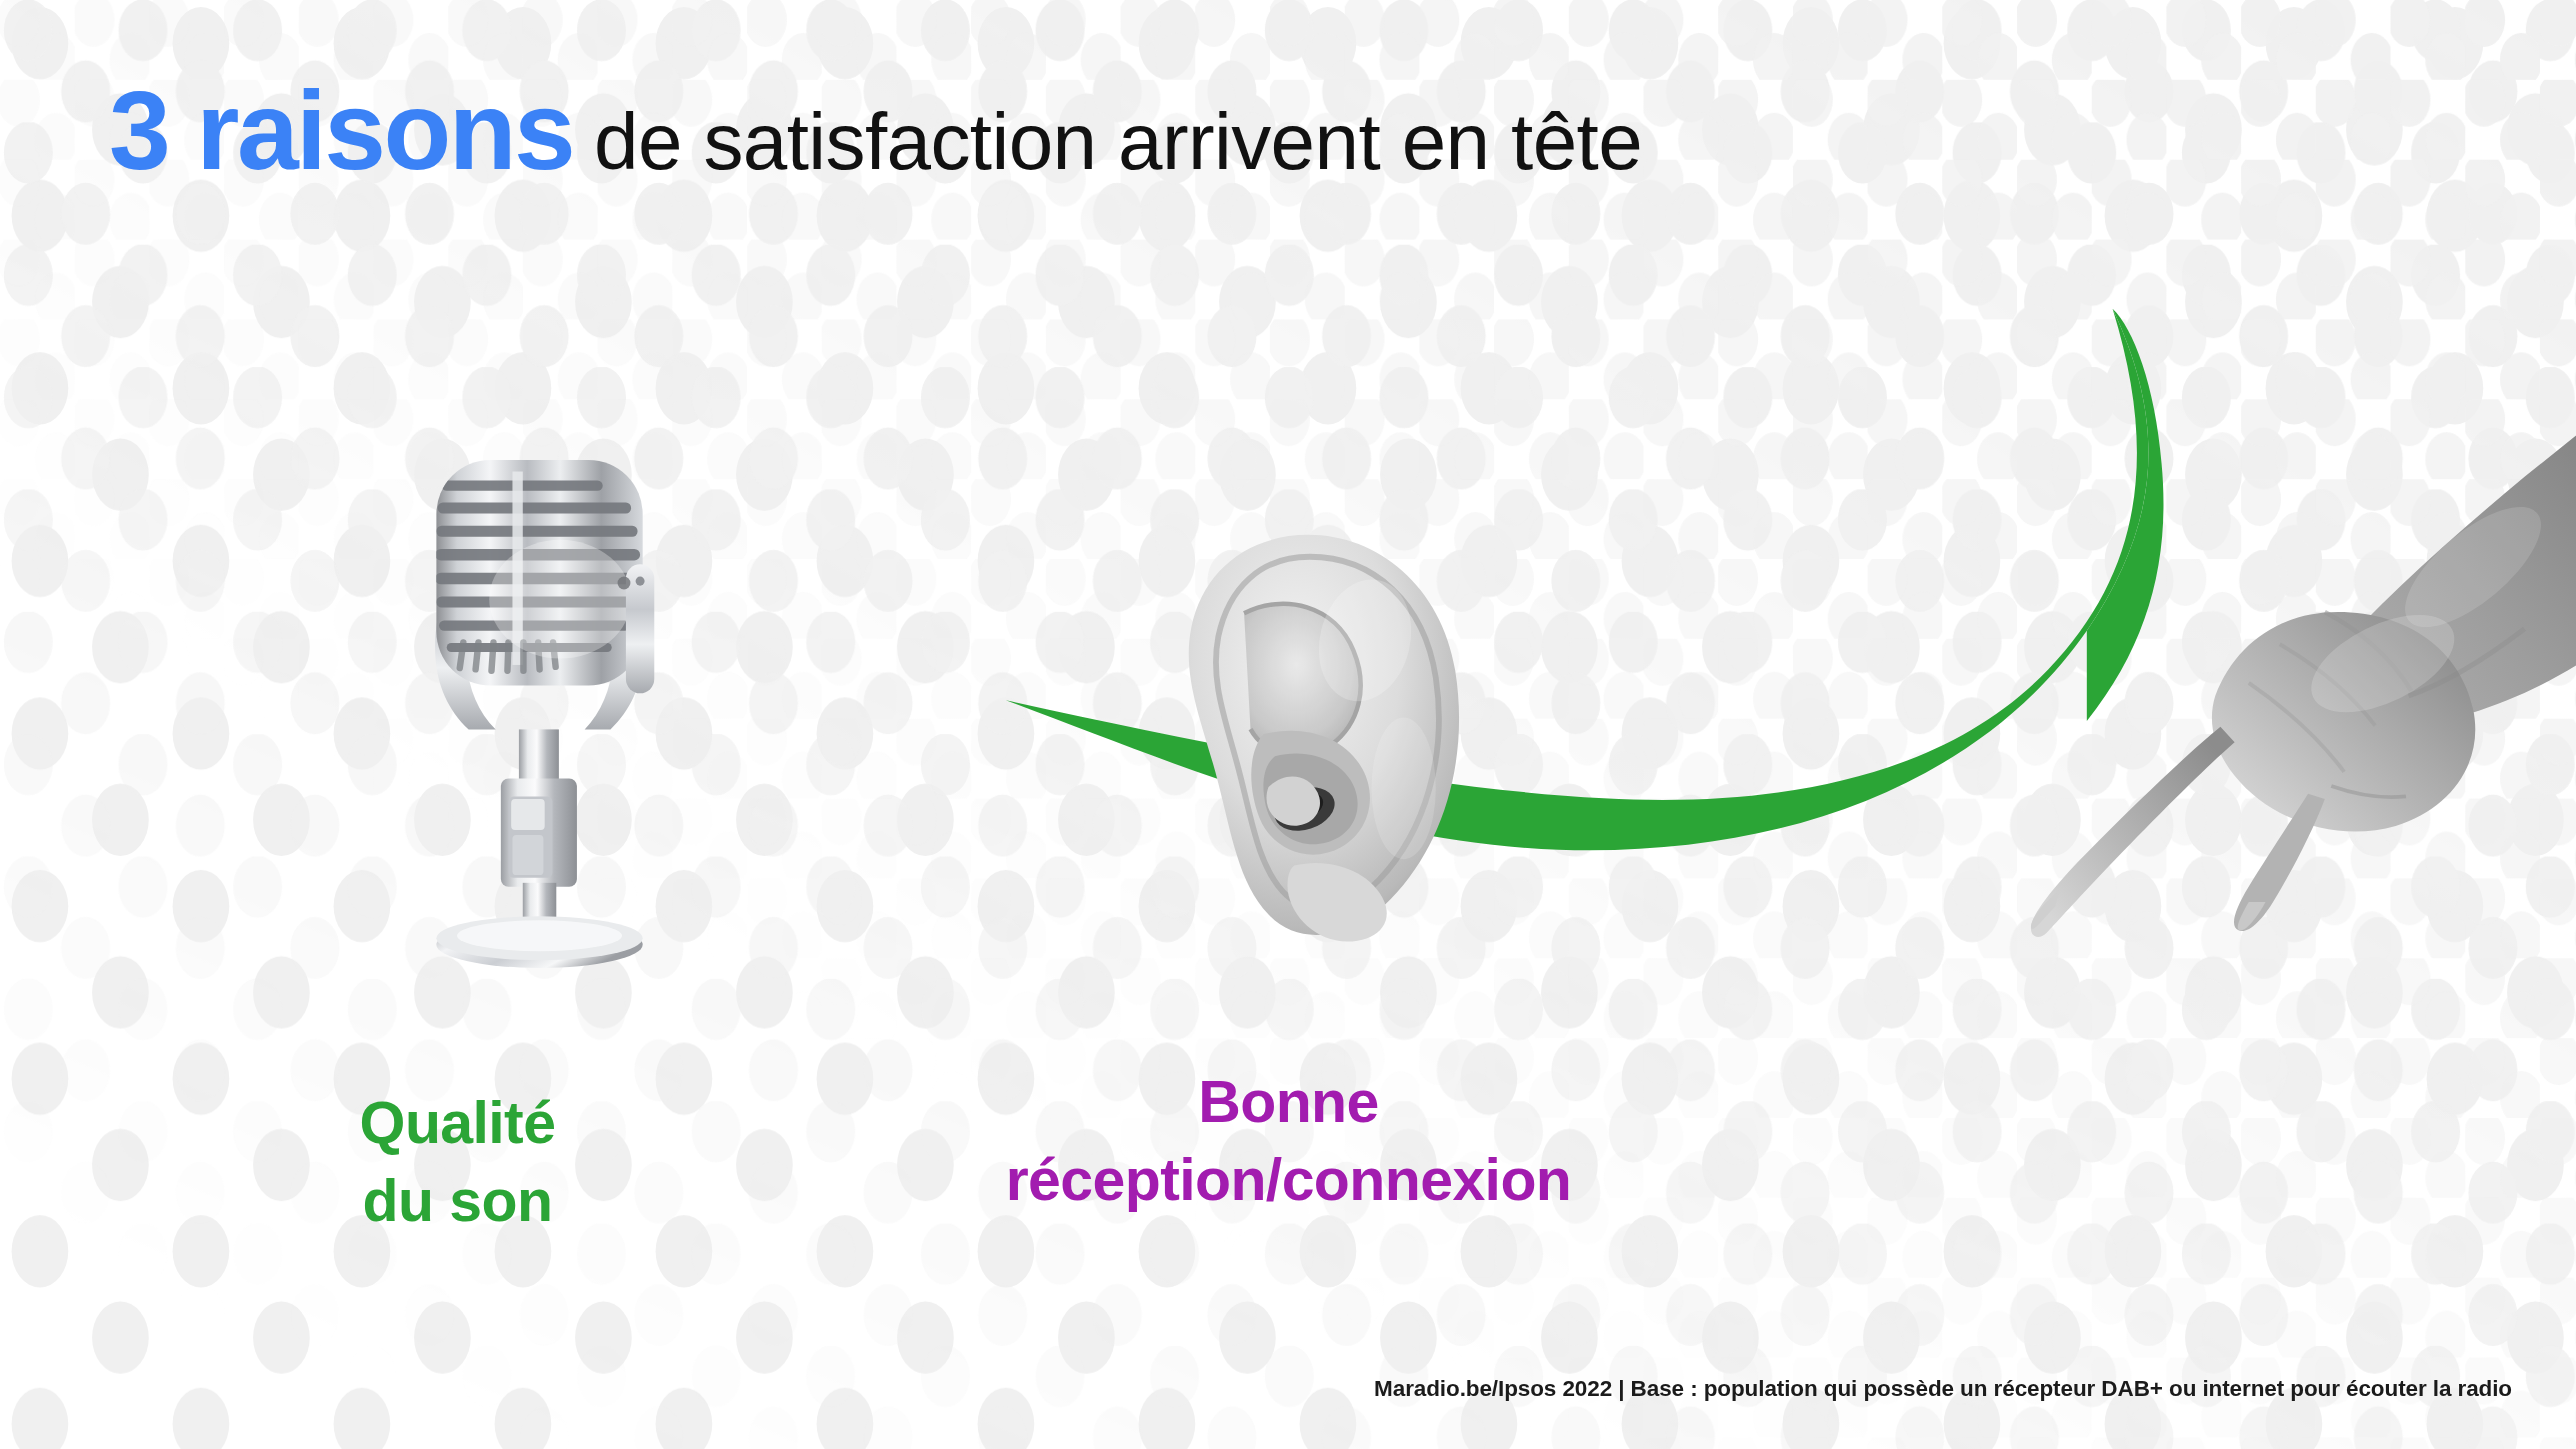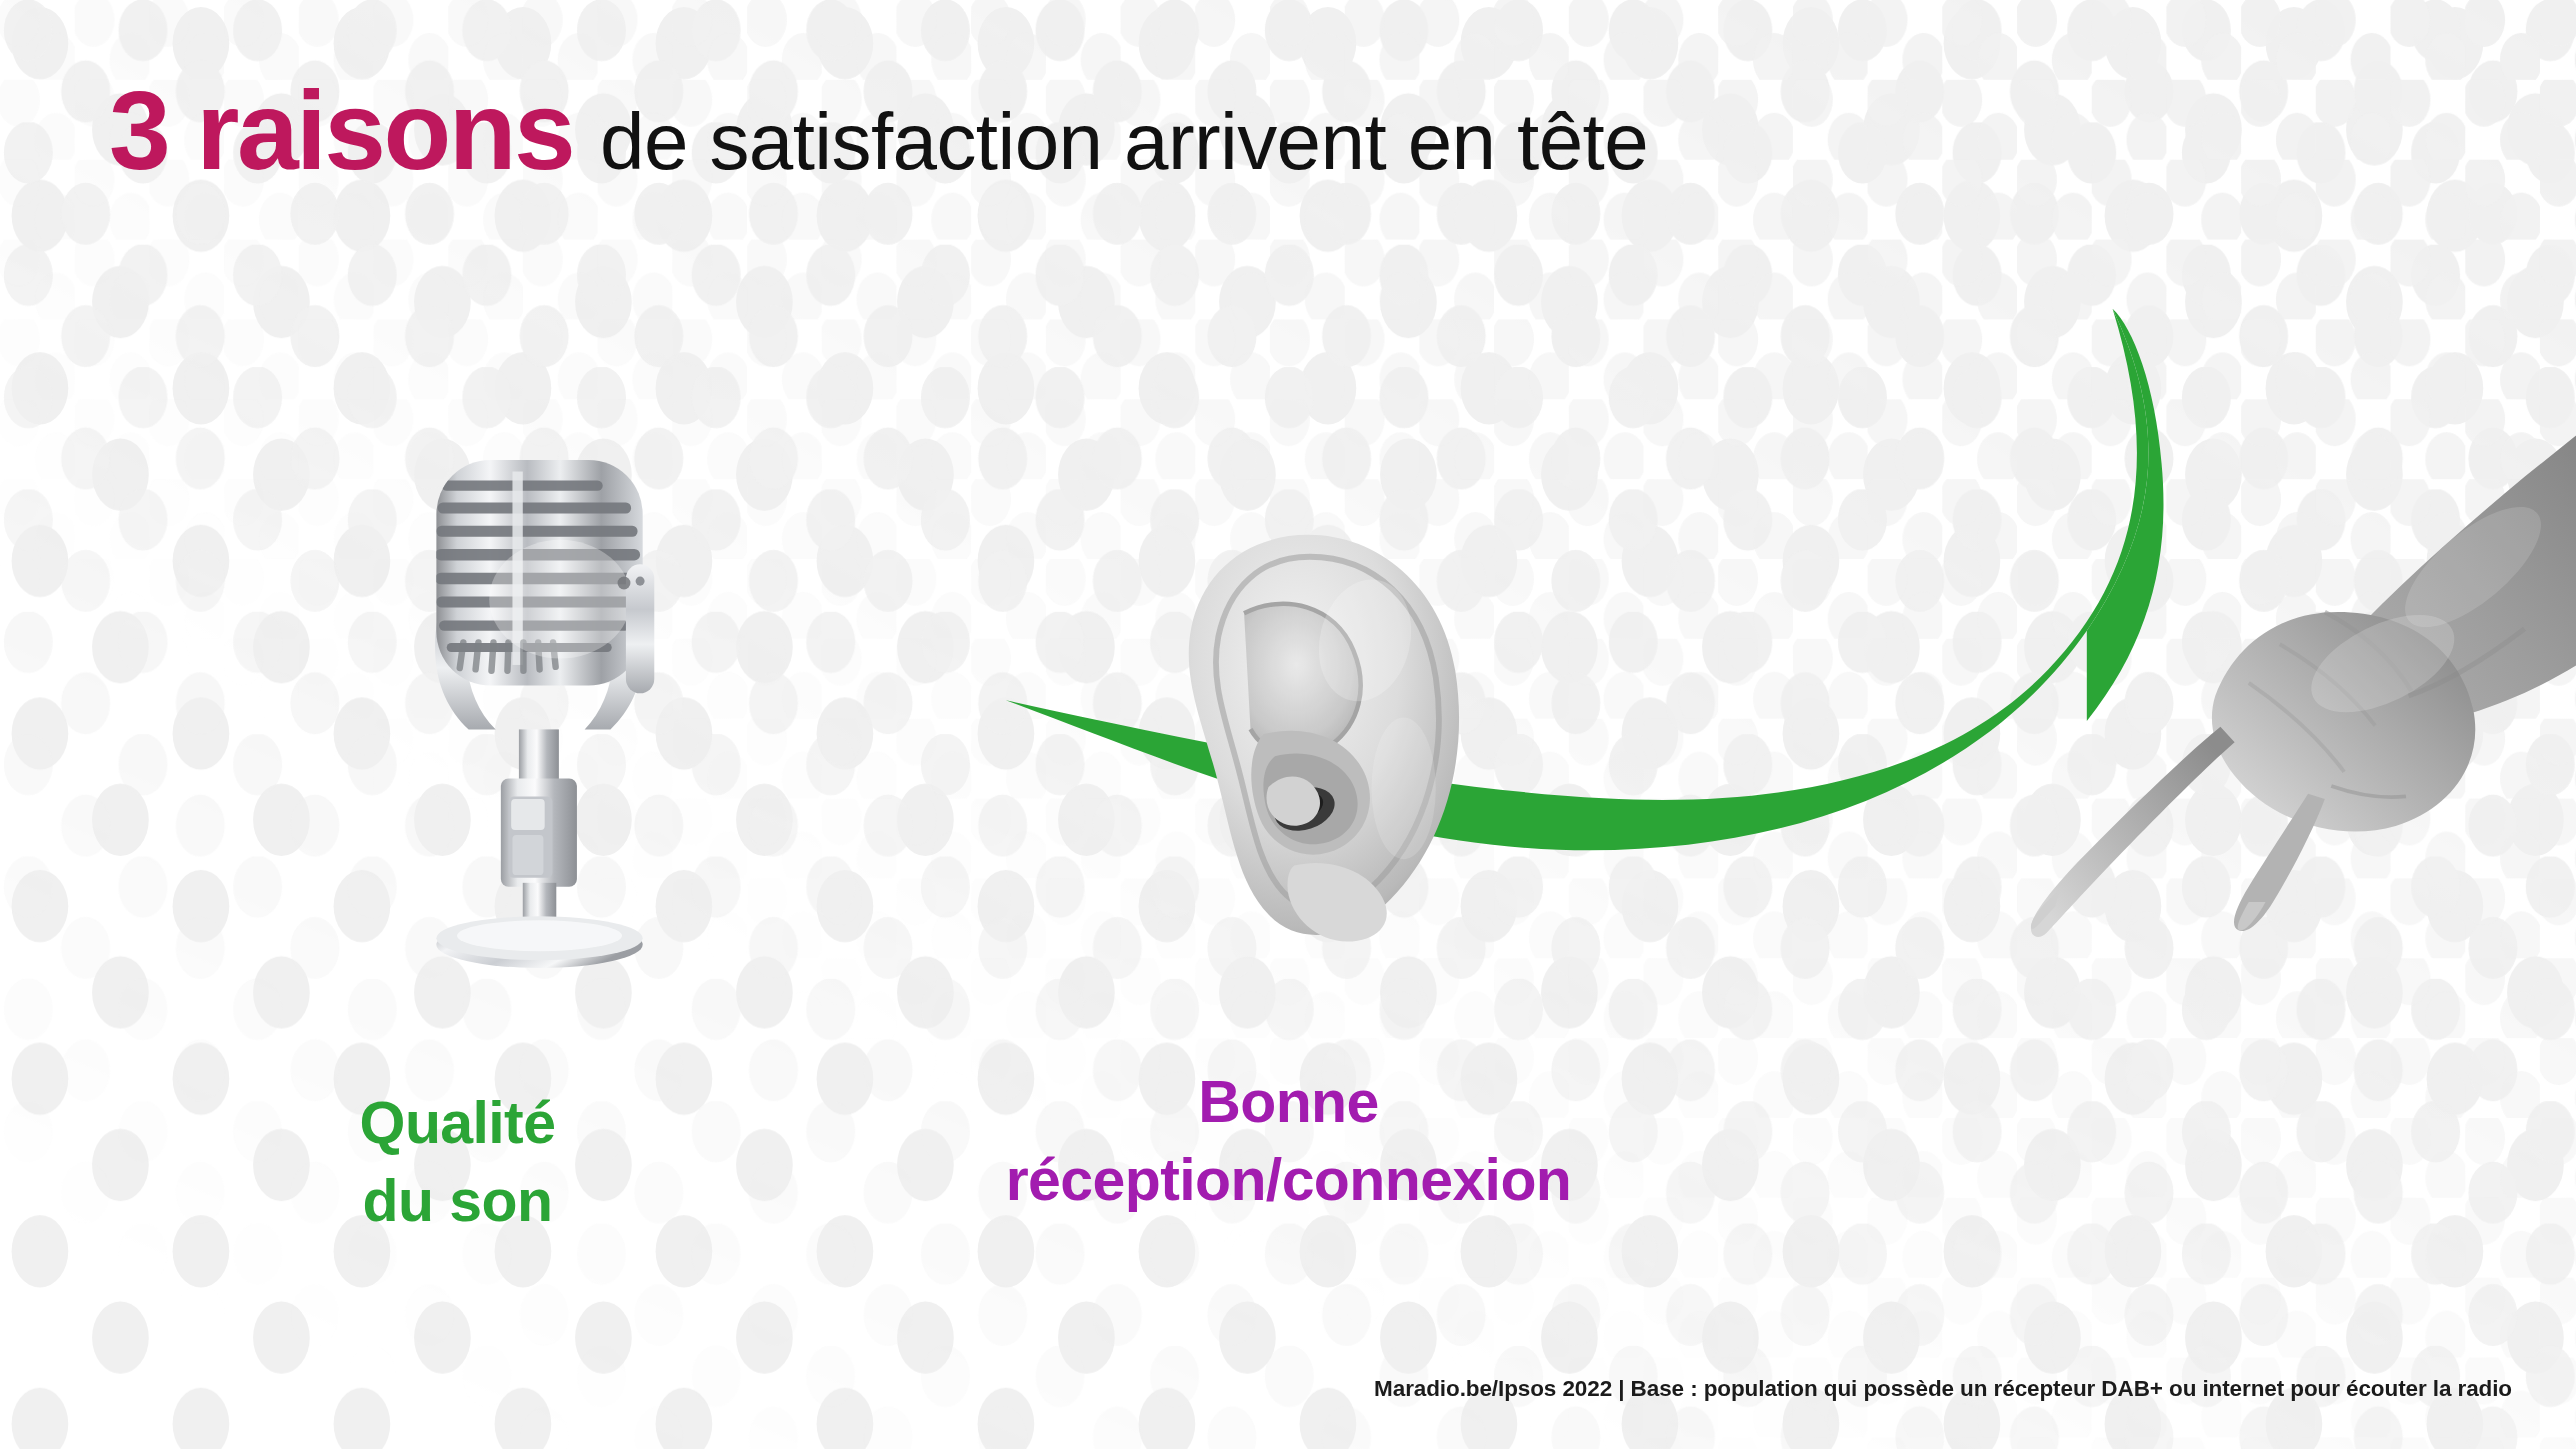--- a/index.html
+++ b/index.html
@@ -39,21 +39,21 @@
     line-height:1;
     vertical-align:baseline;
   }
   #title-rest{
     font-size:80px;
     font-weight:400;
     letter-spacing:-0.6px;
     line-height:1;
     color:#111111;
     vertical-align:baseline;
-    margin-left:27px;
+    margin-left:21px;
   }
 
   
   #swoosh{
     position:absolute;
     left:953px;
     top:270px;
     width:1282px;
     height:612px;
     z-index:10;
@@ -141,21 +141,21 @@
       </defs>
 
       <rect x="0" y="0" width="4000" height="2250" fill="#ffffff"></rect>
       <rect x="0" y="0" width="4000" height="2250" fill="url(#pat-sparse)"></rect>
       <rect x="0" y="0" width="4000" height="2250" fill="url(#pat-med)" mask="url(#m-med)"></rect>
       <rect x="0" y="0" width="4000" height="2250" fill="url(#pat-dense)" mask="url(#m-dense)"></rect>
     </svg>
   </div>
 
   <div id="title-block">
-    <span id="title-strong" style="color:#be185d">3 raisons</span><span id="title-rest">de satisfaction arrivent en tête</span>
+    <span id="title-strong" style="color:#3b82f6">3 raisons</span><span id="title-rest">de satisfaction arrivent en tête</span>
   </div>
 
   <div id="swoosh">
     <svg viewBox="0 0 1990 950" xmlns="http://www.w3.org/2000/svg">
 
       <path d="M 82 668
                C 330 760, 620 888, 940 900
                C 1300 912, 1600 790, 1760 560
                C 1880 384, 1880 230, 1800 60
                C 1870 286, 1846 468, 1700 620

